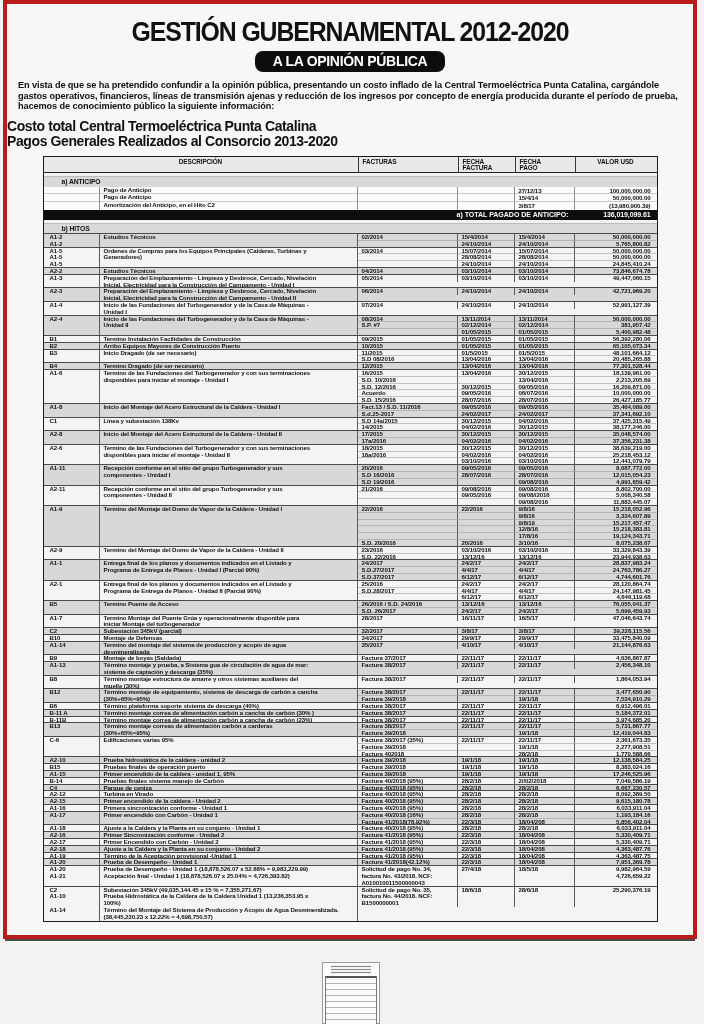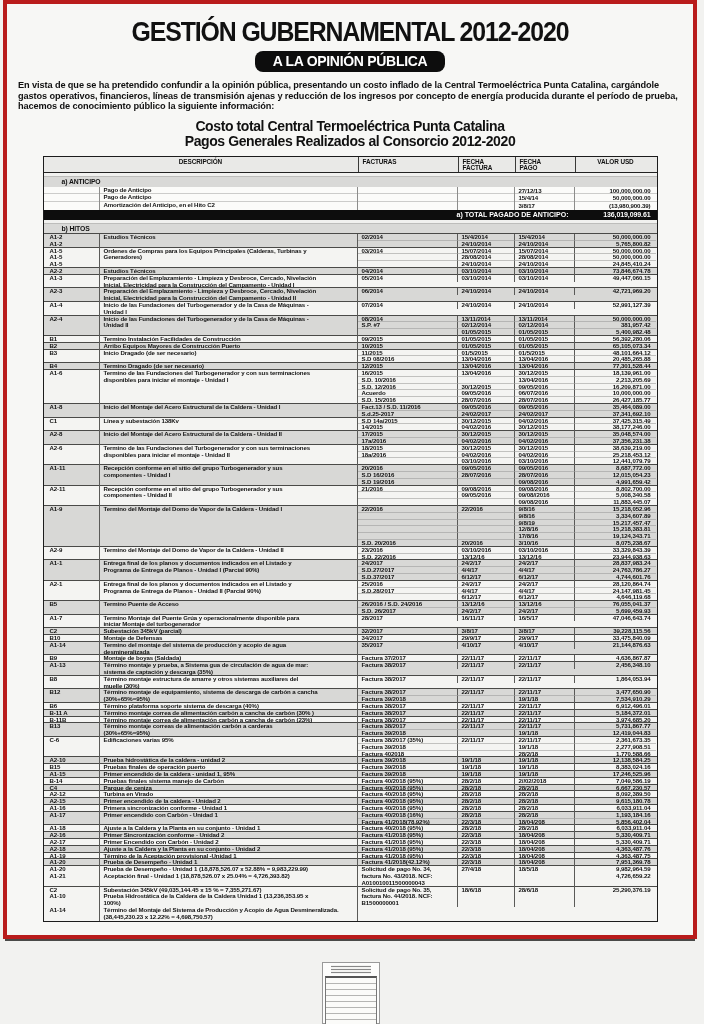--- a/index.html
+++ b/index.html
@@ -1,21 +1,21 @@
 <!DOCTYPE html>
 <html><head>
 <meta charset="utf-8">
 <style>
   *{box-sizing:border-box;margin:0;padding:0;}
   html,body{width:704px;height:1024px;overflow:hidden;background:#f2f2f0;font-family:"Liberation Sans",sans-serif;color:#111;}
   .sheet{position:absolute;left:3px;top:0;width:694px;height:939px;background:#f7f7f5;border:4px solid #b91c1c;box-shadow:0 4px 0 -2px #4a4a48;overflow:hidden;}
   .title{margin-top:13px;text-align:center;font-size:27px;font-weight:bold;letter-spacing:-1.2px;transform:scaleX(.92);transform-origin:center;white-space:nowrap;}
   .badge{display:table;margin:3px auto 0;background:#0d0d0d;color:#fff;font-weight:bold;font-size:14px;line-height:14px;padding:3px 18px 4px;border-radius:8px;letter-spacing:-0.3px;}
   .intro{width:664px;margin:8px auto 0;font-size:9.2px;font-weight:bold;line-height:10.6px;letter-spacing:-0.1px;}
-  .subtitle{margin-top:7px;text-align:center;font-size:14px;font-weight:bold;line-height:15.5px;letter-spacing:-0.4px;}
+  .subtitle{margin-top:7px;font-size:14px;font-weight:bold;line-height:15.5px;letter-spacing:-0.4px;}
   .tbl{width:615px;margin:6px auto 0;border:1.5px solid #1c1c1c;background:#f1f1ef;font-size:6.1px;font-weight:bold;letter-spacing:-0.1px;}
   .thead{display:flex;background:#e9e9e7;border-bottom:1.2px solid #222;height:16px;font-size:6.4px;}
   .th{padding-top:2px;white-space:pre-line;line-height:6.4px;}
   .th+.th{border-left:1px solid #3a3a38;}
   .th-desc{width:314px;text-align:center;}
   .th-f{width:100px;padding-left:4px;}
   .th-ff{width:57px;padding-left:4px;}
   .th-fp{width:60px;padding-left:4px;}
   .th-v{width:81px;text-align:center;}
   .spacer{height:4px;}
@@ -46,21 +46,21 @@
 </style>
 </head>
 <body>
 
 <div class="sheet">
   <div class="title">GESTIÓN GUBERNAMENTAL 2012-2020</div>
   <div class="badge">A LA OPINIÓN PÚBLICA</div>
   <div class="intro">En vista de que se ha pretendido confundir a la opinión pública, presentando un costo inflado de la Central Termoeléctrica Punta Catalina, cargándole gastos operativos, financieros, líneas de transmisión ajenas y reducción de los ingresos por concepto de energía producida durante el período de prueba, hacemos de conocimiento público la siguiente información:</div>
   <div class="subtitle">
     <div>Costo total Central Termoeléctrica Punta Catalina</div>
-    <div>Pagos Generales Realizados al Consorcio 2012-2020</div>
+    <div>Pagos Generales Realizados al Consorcio 2013-2020</div>
   </div>
 
   <div class="tbl">
     <div class="thead">
       <div class="th th-desc">DESCRIPCIÓN</div>
       <div class="th th-f">FACTURAS</div>
       <div class="th th-ff">FECHA
 FACTURA</div>
       <div class="th th-fp">FECHA
 PAGO</div>

